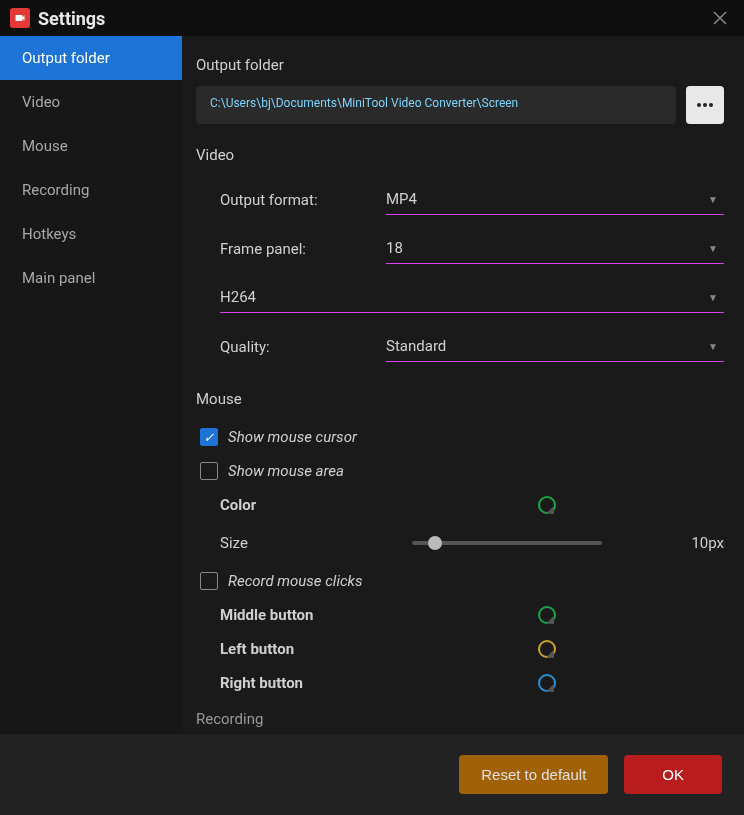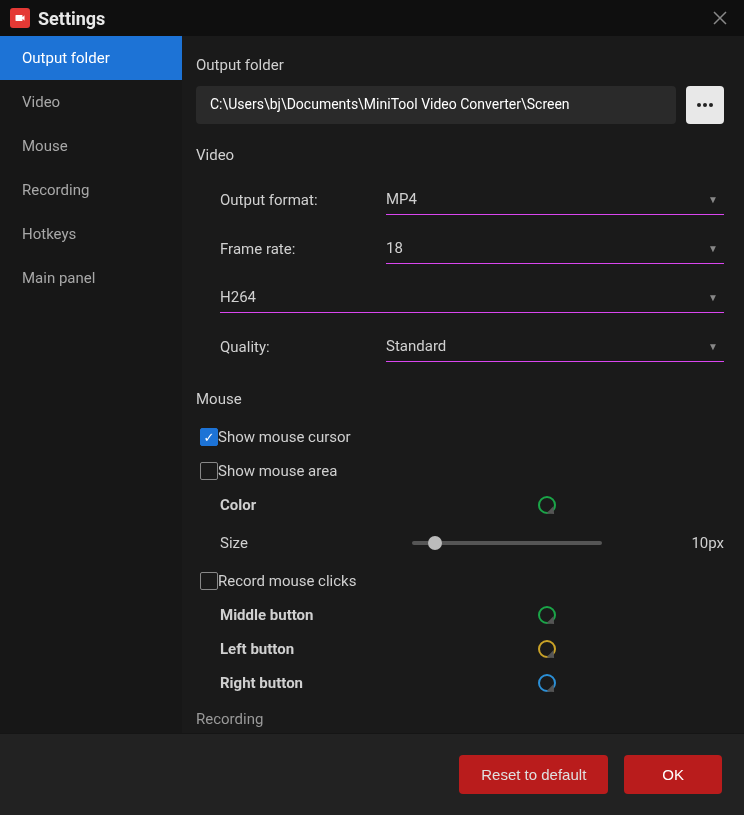--- a/index.html
+++ b/index.html
@@ -71,22 +71,22 @@
       display: flex;
       gap: 10px;
       margin-bottom: 22px;
     }
     .path-input {
       flex: 1;
       background: #2a2a2a;
       border: none;
       border-radius: 4px;
       padding: 10px 14px;
-      font-size: 14px;
-      color: #ffffff;
+      font-size: 12px;
+      color: #7dd3fc;
       overflow: hidden;
       white-space: nowrap;
     }
     .browse-btn {
       width: 38px;
       height: 38px;
       background: #e8e8e8;
       border-radius: 4px;
       display: flex;
       align-items: center;
@@ -119,21 +119,23 @@
       justify-content: space-between;
       align-items: center;
       cursor: pointer;
       font-size: 15px;
       color: #d0d0d0;
     }
     .caret { color: #888; font-size: 10px; margin-right: 6px; }
     .checkbox-row {
       display: flex;
       align-items: flex-start;
+      gap: 10px;
       padding: 8px 4px;
+      font-style: italic;
     }
     .checkbox {
       width: 18px;
       height: 18px;
       border: 1.5px solid #888;
       border-radius: 2px;
       display: flex;
       align-items: center;
       justify-content: center;
       cursor: pointer;
@@ -218,21 +220,21 @@
       gap: 16px;
       border-top: 1px solid #151515;
     }
     .btn {
       padding: 11px 22px;
       border: none;
       border-radius: 4px;
       font-size: 15px;
       cursor: pointer;
     }
-    .btn-secondary { background: #b91c1c; color: #e0e0e0; }
+    .btn-secondary { background: #a16207; color: #e0e0e0; }
     .btn-primary { background: #b91c1c; color: #fff; padding: 11px 38px; }
     .recording-cutoff {
       font-size: 15px;
       color: #999;
       margin-top: 10px;
     }
   </style>
 </head>
 <body>
 
@@ -275,21 +277,21 @@
 
     <div class="section-title">Video</div>
     <div class="form-row">
       <div class="form-label">Output format:</div>
       <div class="select-field">
         <span>MP4</span>
         <span class="caret">▼</span>
       </div>
     </div>
     <div class="form-row">
-      <div class="form-label">Frame rate:</div>
+      <div class="form-label">Frame panel:</div>
       <div class="select-field">
         <span>18</span>
         <span class="caret">▼</span>
       </div>
     </div>
     <div class="form-row">
       <div class="select-field">
         <span>H264</span>
         <span class="caret">▼</span>
       </div>

